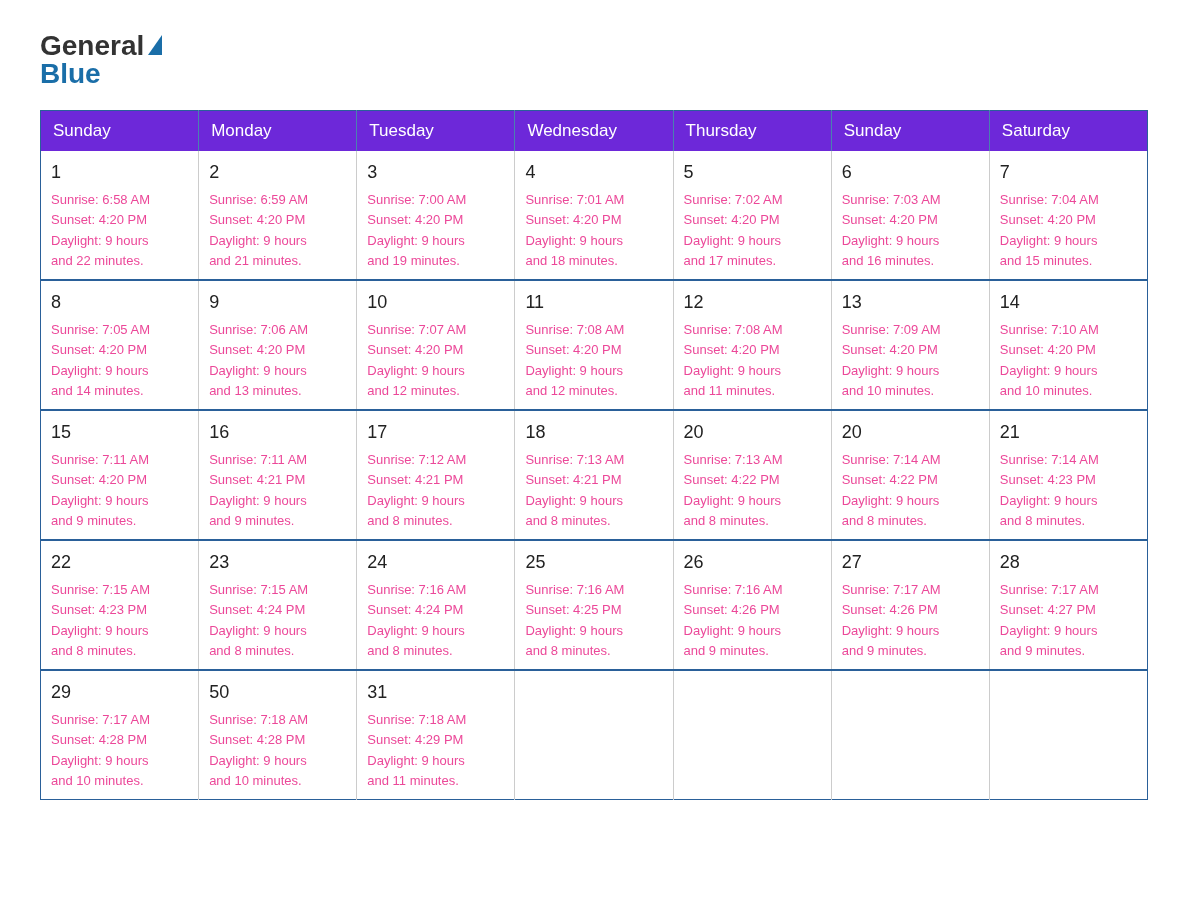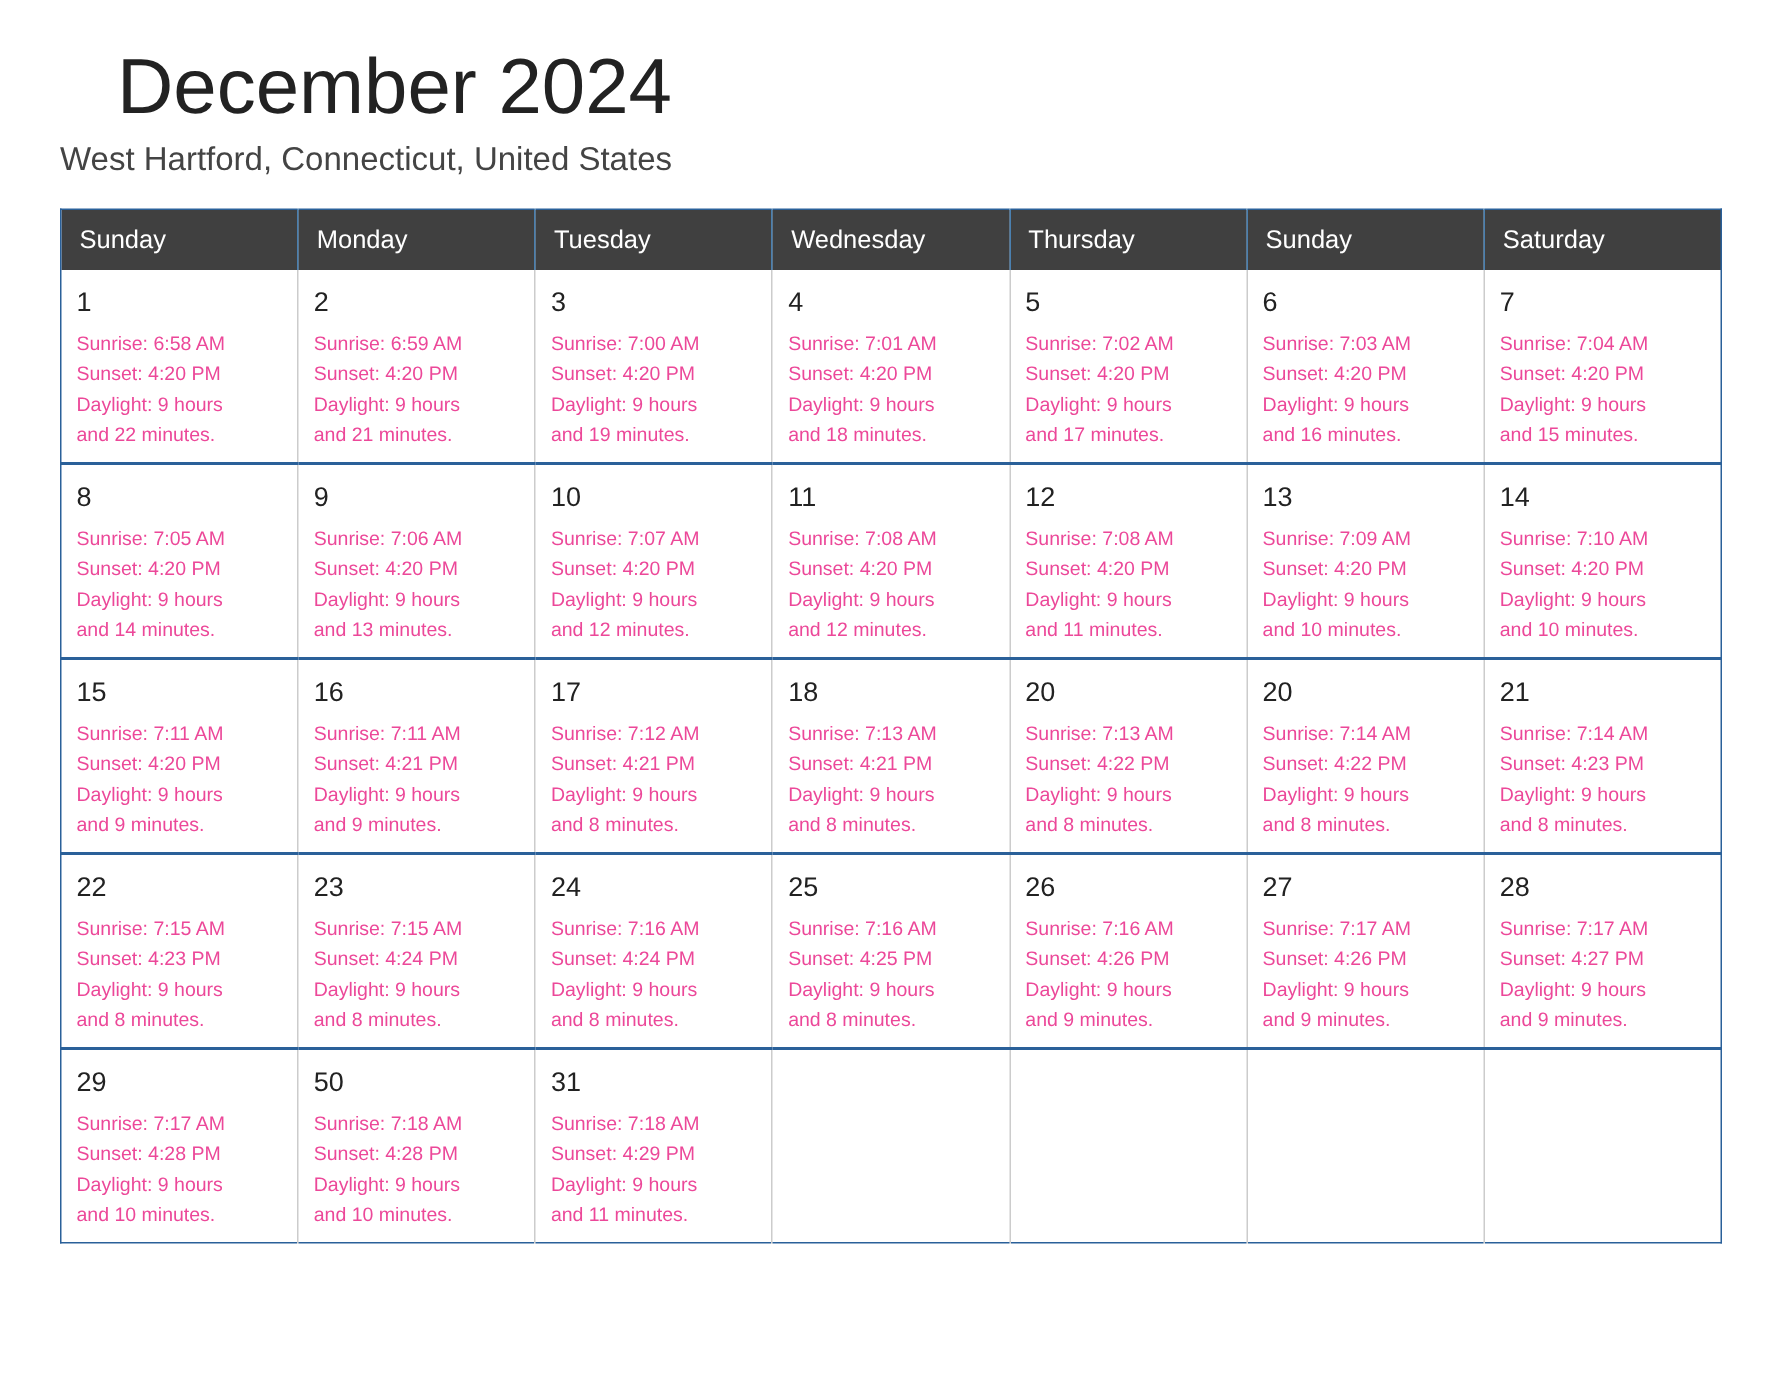--- a/index.html
+++ b/index.html
@@ -51,21 +51,21 @@
       font-size: 22px;
       color: #444;
       margin-top: 6px;
     }
     .calendar {
       width: 100%;
       border-collapse: collapse;
       border: 1px solid #2a6099;
     }
     .calendar thead tr th {
-      background-color: #404040;
+      background-color: #6d28d9;
       color: #fff;
       font-size: 17px;
       font-weight: normal;
       padding: 10px 12px;
       text-align: left;
       border-right: 1px solid #4a80b0;
     }
     .calendar thead tr th:last-child {
       border-right: none;
     }
@@ -105,23 +105,26 @@
       font-size: 28px;
       font-weight: bold;
       color: #1a6ea8;
       margin-top: -4px;
     }
   </style>
 </head>
 <body>
 
 <div class="header-area">
-  <div class="title-area">
-    <div class="month-title">December 2024</div>
-    <div class="location-title">West Hartford, Connecticut, United States</div>
+  <div class="logo">
+    <div class="logo-top">
+      <span class="logo-general">General</span>
+      <div class="logo-triangle"></div>
+    </div>
+    <span class="logo-line2">Blue</span>
   </div>
 </div>
 
 <table class="calendar">
   <thead>
     <tr>
     <th>Sunday</th>
         <th>Monday</th>
         <th>Tuesday</th>
         <th>Wednesday</th>

